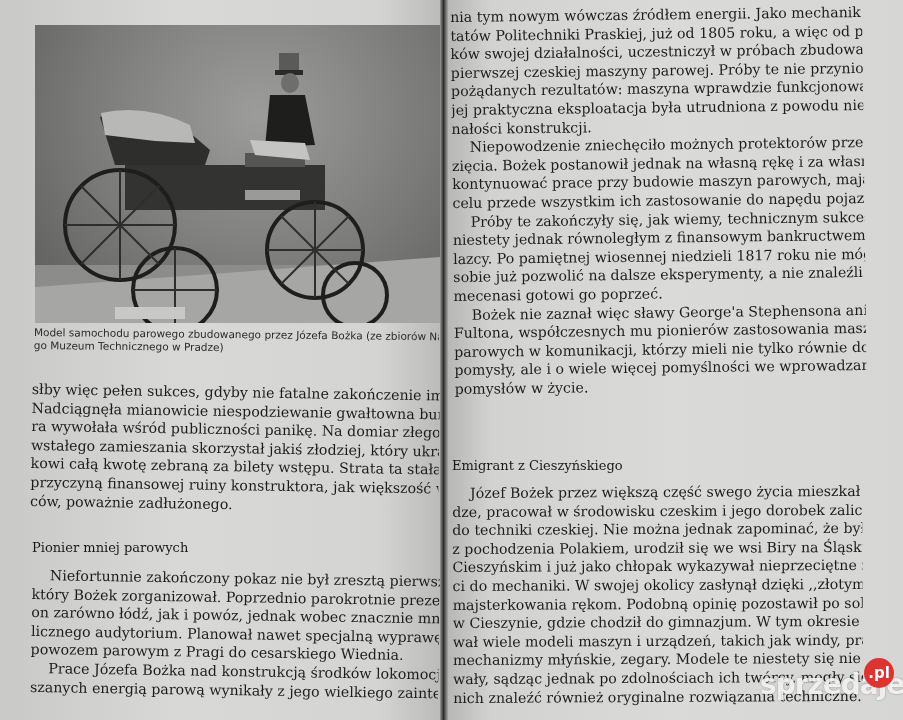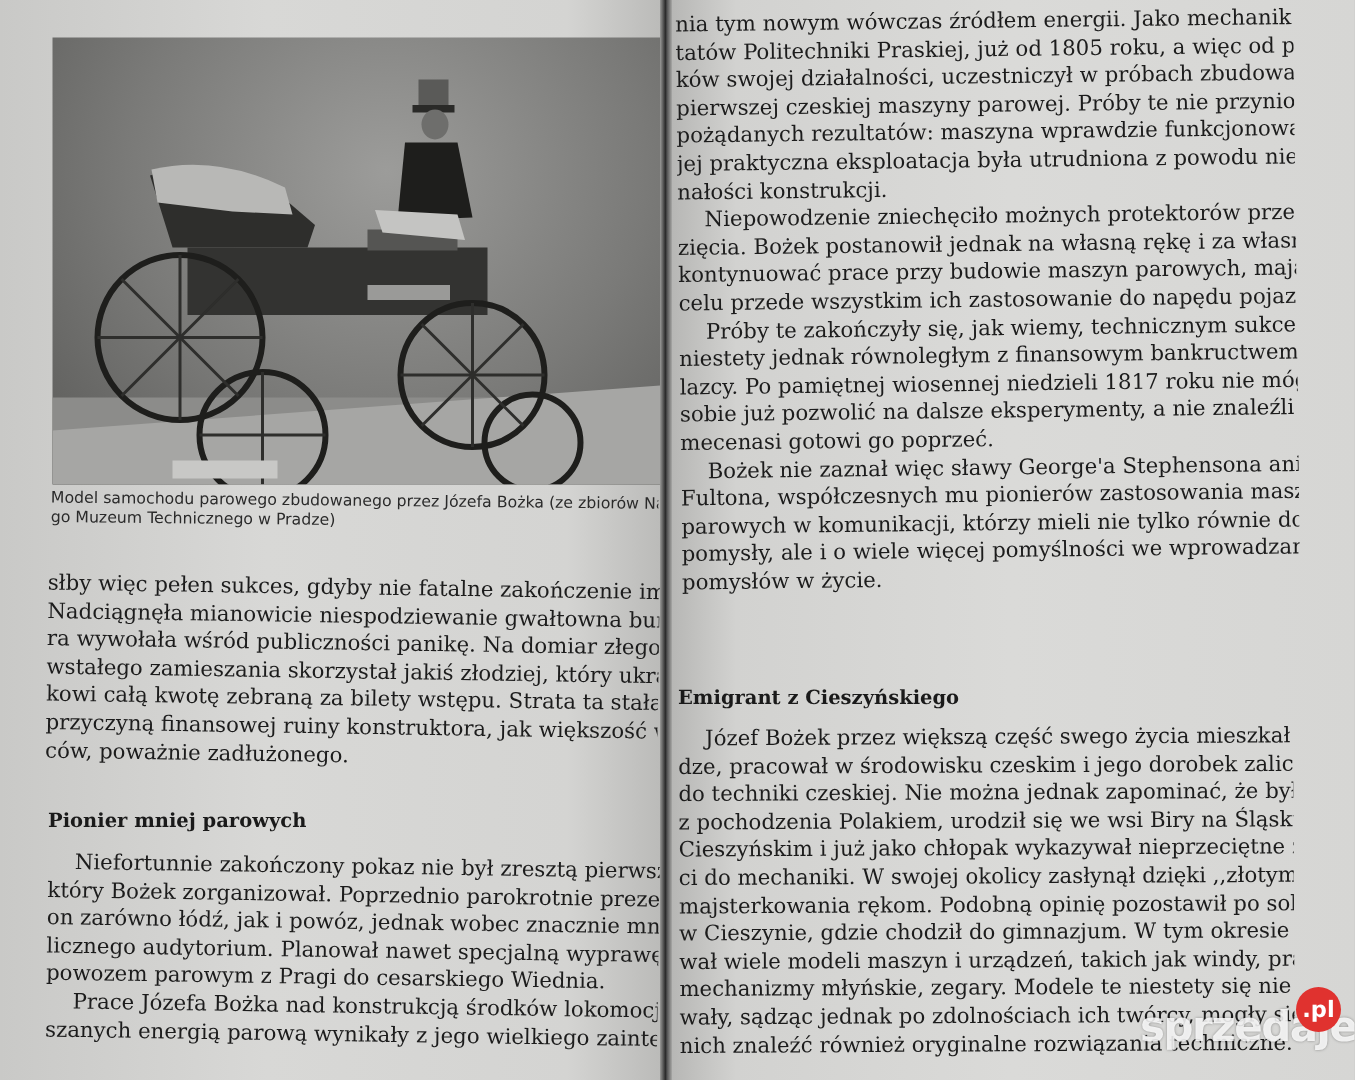--- a/index.html
+++ b/index.html
@@ -34,21 +34,21 @@
     font-size:10.5px; line-height:13px; color:#2a2a2a;
     transform:rotate(0.6deg); transform-origin:left top;
   }
   .text-block {
     position:absolute; font-size:14.2px; line-height:18.6px; text-align:justify;
   }
   .line { display:block; white-space:nowrap; text-align-last:justify; overflow:hidden; }
   .line.last { text-align-last:left; }
   .indent { text-indent:18px; }
   .heading {
-    position:absolute; font-weight:bold; font-size:13px; color:#1a1a1a;
+    position:absolute; font-weight:normal; font-size:13px; color:#1a1a1a;
   }
   .left-text { left:32px; width:408px; top:380px; transform:rotate(0.9deg); transform-origin:left top; }
   .left-text2 { left:32px; width:408px; top:566px; transform:rotate(0.9deg); transform-origin:left top; }
   .right-text1 { left:450px; width:412px; top:8px; transform:rotate(-0.7deg); transform-origin:left top; }
   .right-text3 { left:452px; width:410px; top:484px; transform:rotate(-0.3deg); transform-origin:left top; }
   .watermark {
     position:absolute; left:760px; top:668px;
     font-family:"DejaVu Sans","Liberation Sans",sans-serif; font-weight:bold;
     font-size:28px; color:rgba(255,255,255,0.85);
     text-shadow:0 0 2px rgba(0,0,0,0.35);

